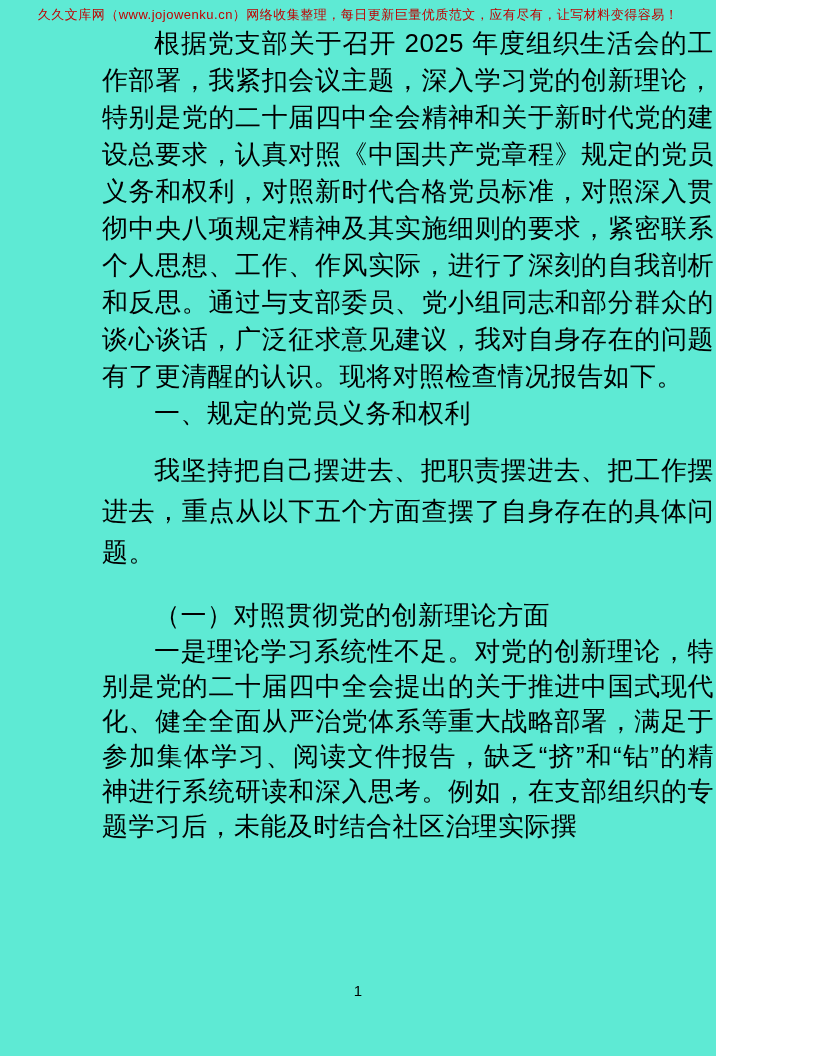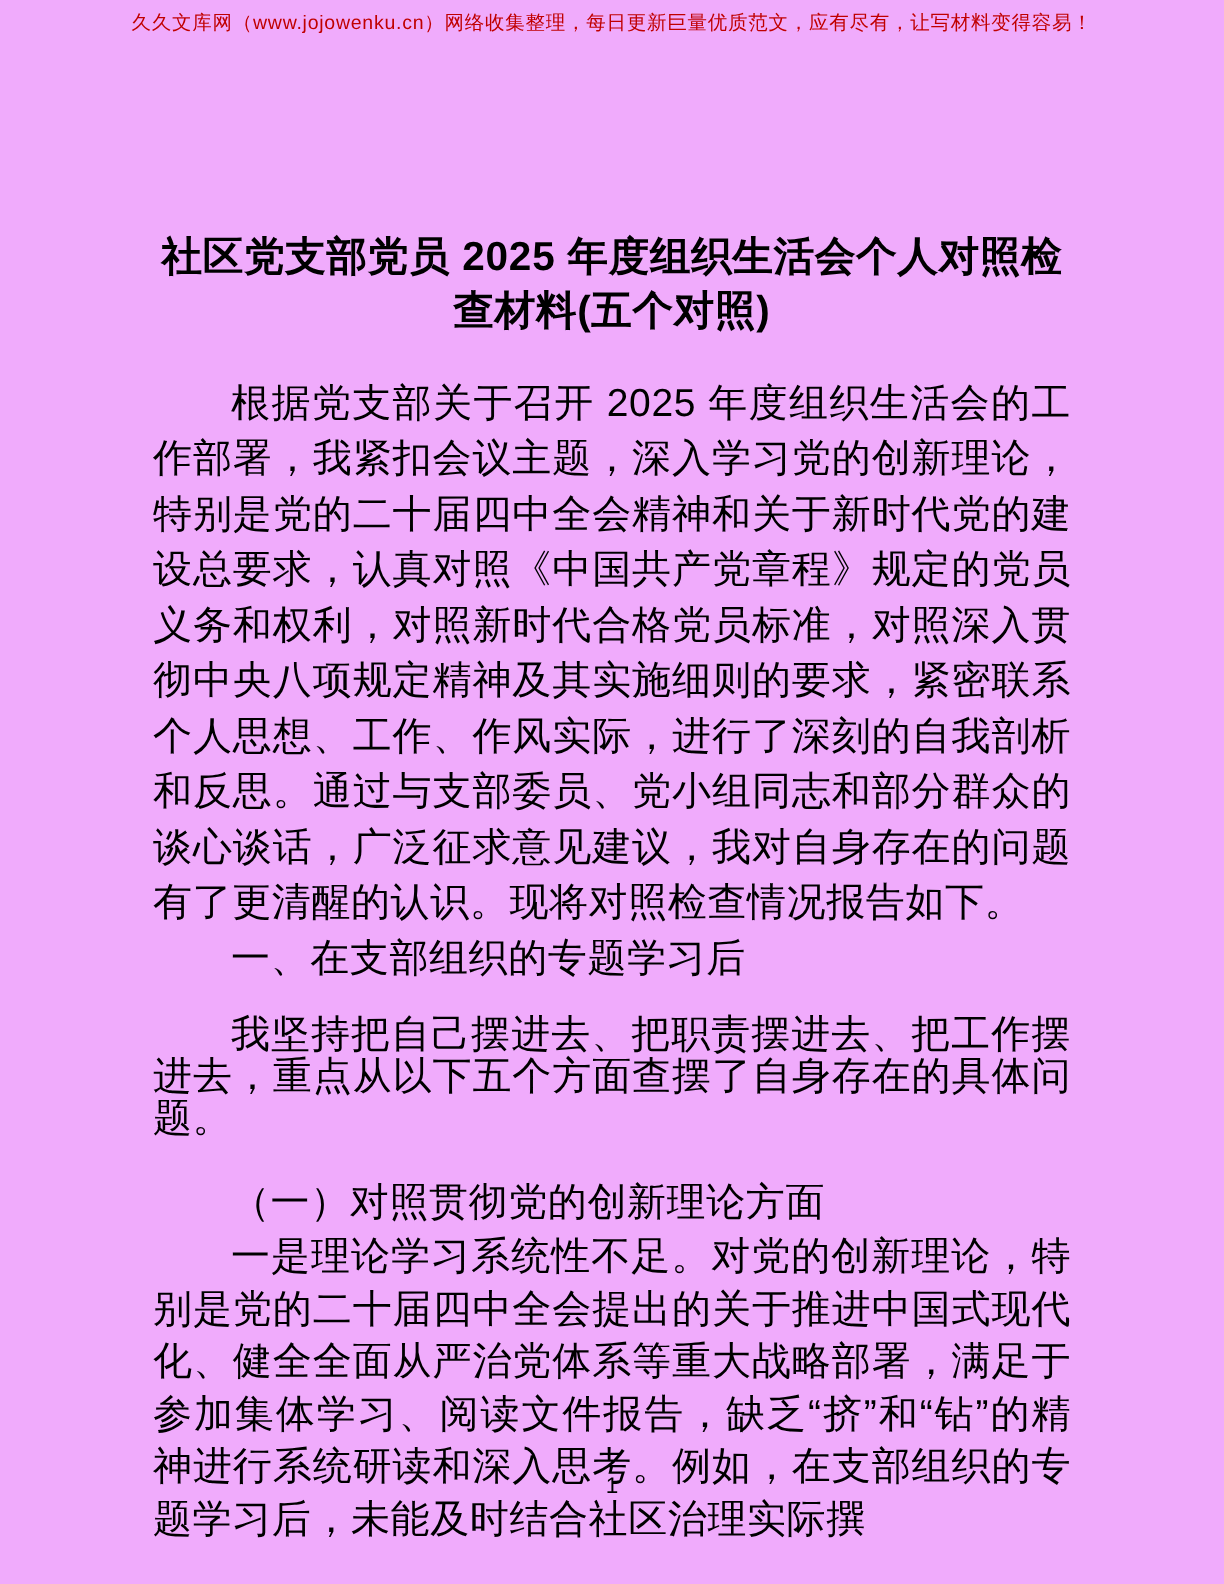--- a/index.html
+++ b/index.html
@@ -2,23 +2,23 @@
 <html><head>
 <meta charset="utf-8">
 <style>
   html, body {
     margin: 0;
     padding: 0;
     background: #ffffff;
   }
   .page {
     position: relative;
-    width: 816px;
+    width: 716px;
     height: 1056px;
-    background: #f0abfc;
+    background: #5eead4;
     overflow: hidden;
     font-family: "Liberation Sans", sans-serif;
     color: #000000;
   }
   .header-note {
     position: absolute;
     top: 6px;
     left: 0;
     right: 0;
     text-align: center;
@@ -43,21 +43,21 @@
   }
   .para {
     margin: 0;
     font-size: 26px;
     text-align: justify;
     text-indent: 2em;
     letter-spacing: 0.4px;
   }
   .p-intro   { margin-top: 25px; line-height: 37px; }
   .h-sec     { margin-top: 0;    line-height: 37px; }
-  .p-sec     { margin-top: 18px; line-height: 28px; }
+  .p-sec     { margin-top: 18px; line-height: 41px; }
   .h-sub     { margin-top: 24px; line-height: 37px; }
   .p-sub     { line-height: 35px; }
   .page-number {
     position: absolute;
     top: 982px;
     left: 0;
     right: 0;
     text-align: center;
     font-size: 15px;
     line-height: 18px;
@@ -65,25 +65,24 @@
 </style>
 </head>
 <body>
 
 <div class="page">
 
   <div class="header-note" style="color: rgb(192, 0, 0);">久久文库网（www.jojowenku.cn）网络收集整理，每日更新巨量优质范文，应有尽有，让写材料变得容易！</div>
 
   <div class="content">
 
-    <div class="doc-title">社区党支部党员 2025 年度组织生活会个人对照检查材料(五个对照)</div>
 
     <p class="para p-intro">根据党支部关于召开 2025 年度组织生活会的工作部署，我紧扣会议主题，深入学习党的创新理论，特别是党的二十届四中全会精神和关于新时代党的建设总要求，认真对照《中国共产党章程》规定的党员义务和权利，对照新时代合格党员标准，对照深入贯彻中央八项规定精神及其实施细则的要求，紧密联系个人思想、工作、作风实际，进行了深刻的自我剖析和反思。通过与支部委员、党小组同志和部分群众的谈心谈话，广泛征求意见建议，我对自身存在的问题有了更清醒的认识。现将对照检查情况报告如下。</p>
 
-    <p class="para h-sec">一、在支部组织的专题学习后</p>
+    <p class="para h-sec">一、规定的党员义务和权利</p>
 
     <p class="para p-sec">我坚持把自己摆进去、把职责摆进去、把工作摆进去，重点从以下五个方面查摆了自身存在的具体问题。</p>
 
     <p class="para h-sub">（一）对照贯彻党的创新理论方面</p>
 
     <p class="para p-sub">一是理论学习系统性不足。对党的创新理论，特别是党的二十届四中全会提出的关于推进中国式现代化、健全全面从严治党体系等重大战略部署，满足于参加集体学习、阅读文件报告，缺乏“挤”和“钻”的精神进行系统研读和深入思考。例如，在支部组织的专题学习后，未能及时结合社区治理实际撰</p>
 
   </div>
 
   <div class="page-number">1</div>

